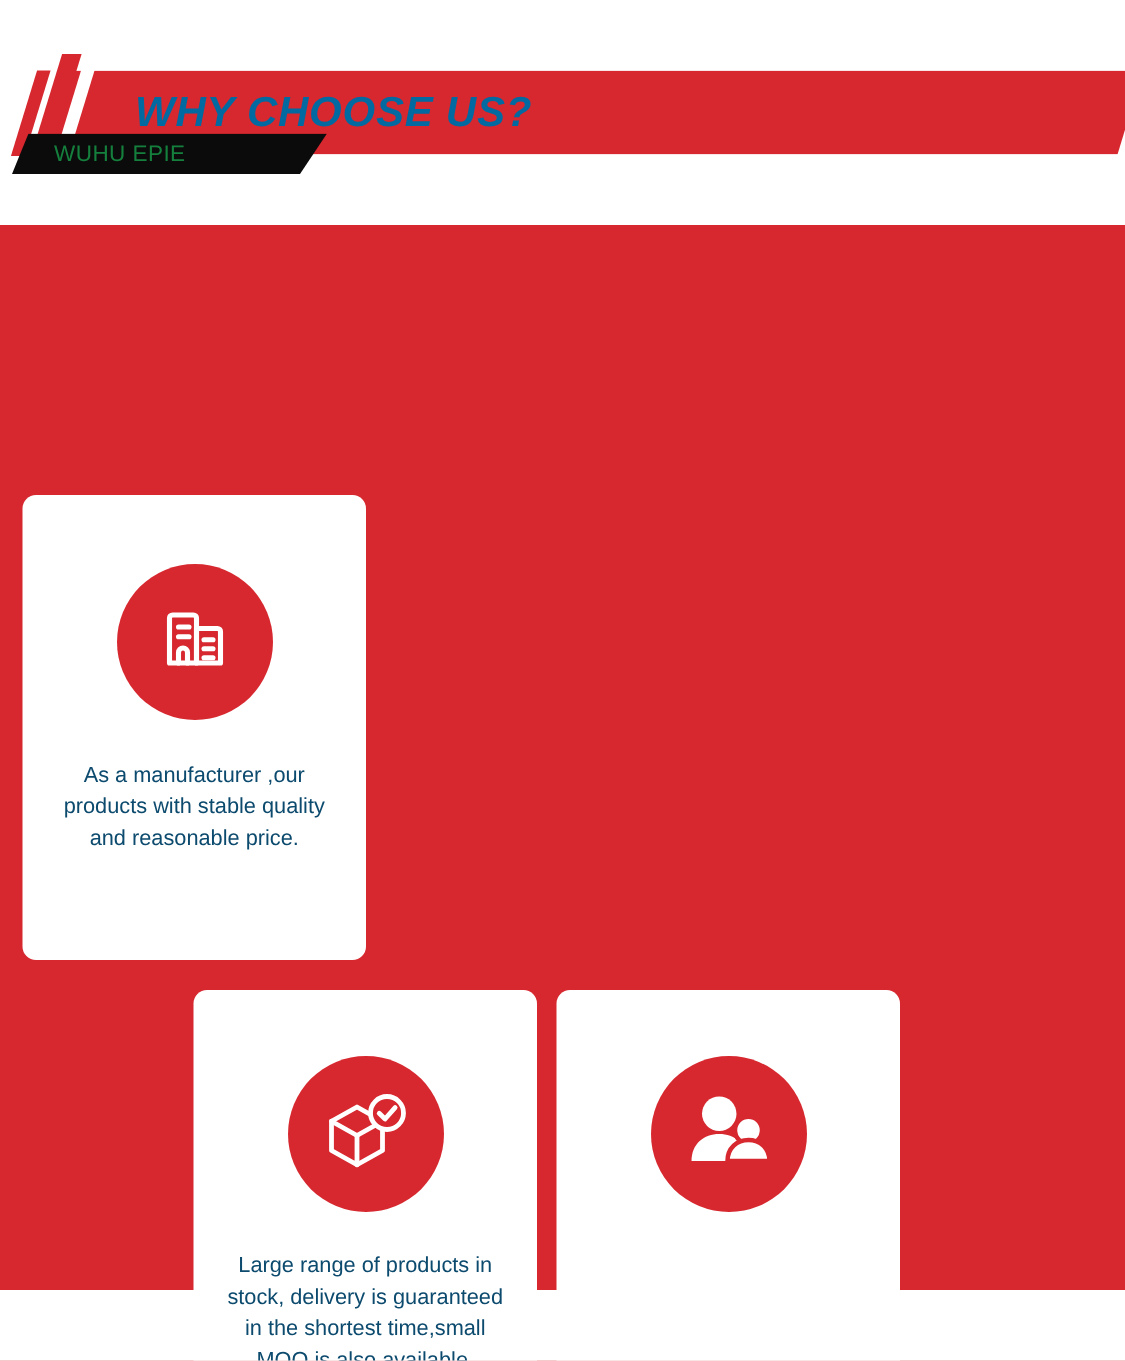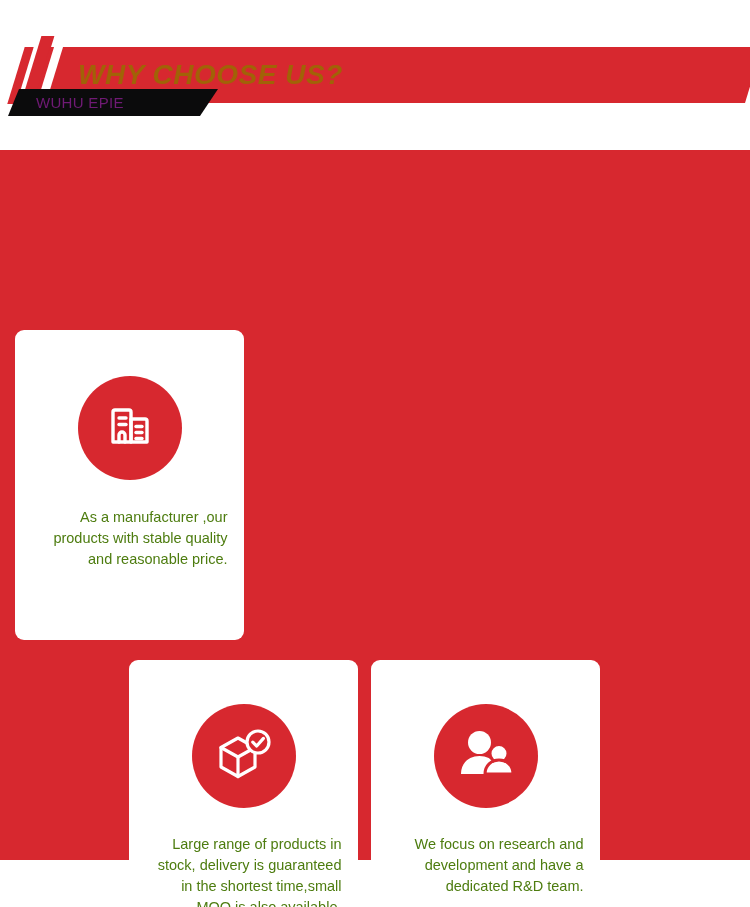--- a/index.html
+++ b/index.html
@@ -61,25 +61,25 @@
     left: 47px;
     top: 36px;
     width: 9px;
     height: 68px;
     background: #ffffff;
     transform: skewX(-17deg);
   }
 
   .banner-title {
     position: absolute;
-    left: 78px;
+    left: 90px;
     top: 47px;
     height: 56px;
     line-height: 56px;
-    color: #a16207;
+    color: #0369a1;
     font-size: 28px;
     font-weight: bold;
     font-style: italic;
     letter-spacing: 0.5px;
   }
 
   
   .banner-black {
     position: absolute;
     left: 8px;
@@ -88,21 +88,21 @@
     height: 27px;
     background: #0b0b0c;
     clip-path: polygon(11px 0, 210px 0, 192px 27px, 0px 27px);
   }
   .banner-sub {
     position: absolute;
     left: 36px;
     top: 89px;
     height: 27px;
     line-height: 27px;
-    color: #701a75;
+    color: #15803d;
     font-size: 15px;
     letter-spacing: 0.3px;
   }
 
   
   .panel {
     position: absolute;
     left: 0;
     top: 150px;
     width: 750px;
@@ -139,22 +139,22 @@
     display: flex;
     align-items: center;
     justify-content: center;
     flex: none;
   }
   .card-r2 .icon-circle { margin-top: 44px; }
 
   .card-text {
     margin-top: 27px;
     width: 196px;
-    text-align: right;
-    color: #4d7c0f;
+    text-align: center;
+    color: #0c4a6e;
     font-size: 14.5px;
     line-height: 21px;
   }
   .card-r2 .card-text { margin-top: 26px; }
 </style>
 </head>
 <body>
 
 <div class="header">
   <div class="slash slash-thin"></div>
@@ -207,16 +207,15 @@
     <div class="icon-circle">
       <span>
         <svg width="60" height="56" viewBox="0 0 60 56" fill="#ffffff">
           <circle cx="23.5" cy="16.5" r="11.5"></circle>
           <path d="M5 48 C5 36.5 13.3 30 23.5 30 C33.7 30 42 36.5 42 48 Z"></path>
           <circle cx="43" cy="27.5" r="9" stroke="#d7282f" stroke-width="3"></circle>
           <path d="M29 48 C29 39.5 35.3 34 43 34 C50.7 34 57 39.5 57 48 Z" stroke="#d7282f" stroke-width="3"></path>
         </svg>
       </span>
     </div>
-    <div class="card-text">We focus on research and development and have a dedicated R&amp;D team.</div>
   </div>
 
 </div>
 
 </body></html>

